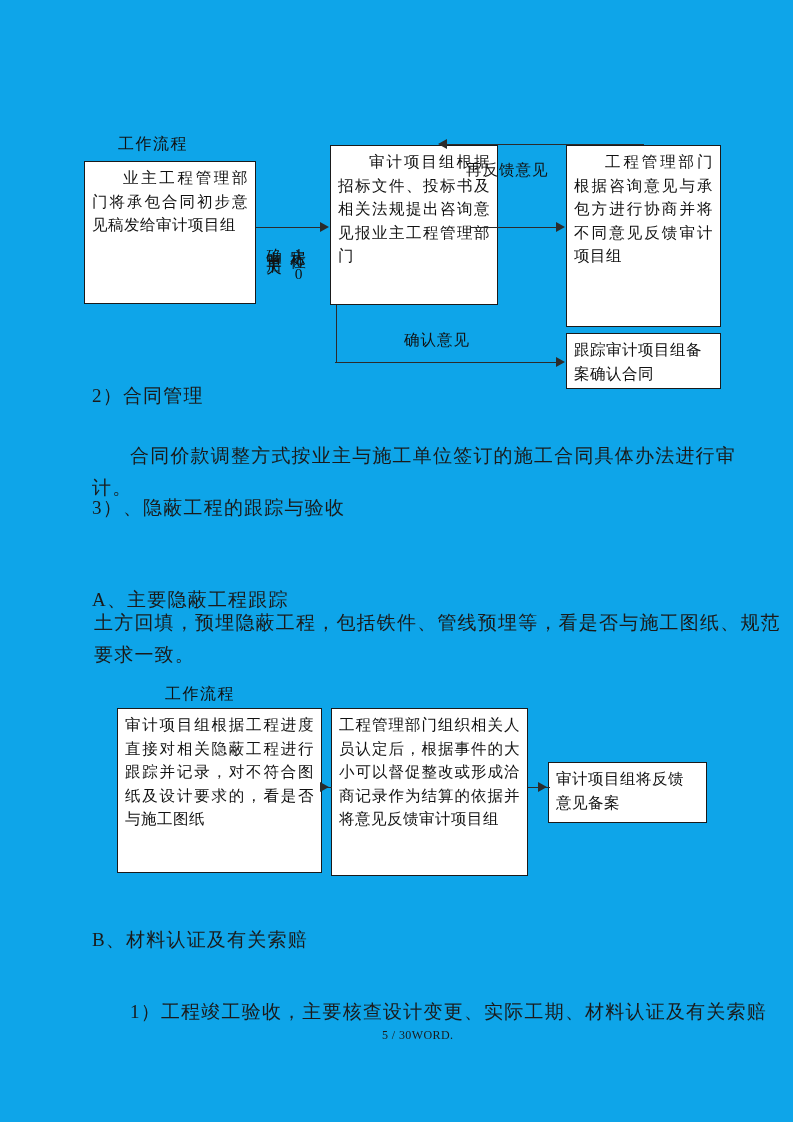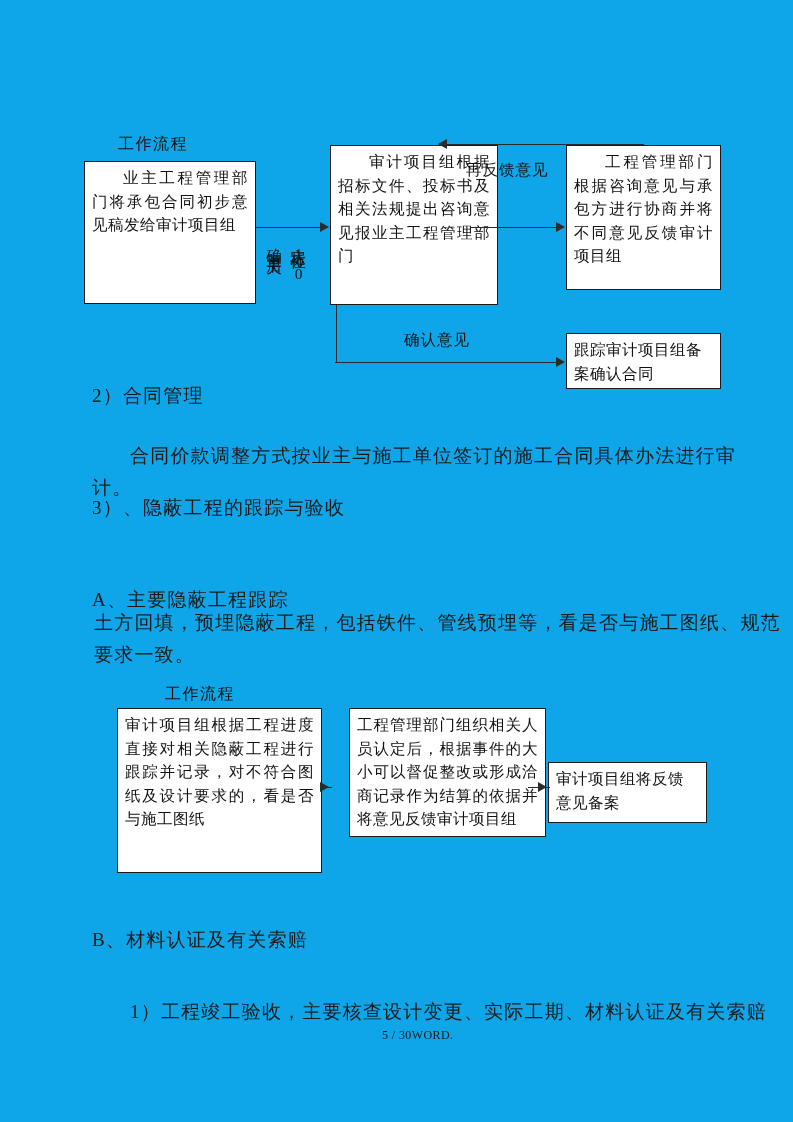--- a/index.html
+++ b/index.html
@@ -122,21 +122,21 @@
   <div class="fc-caption" style="left:118px; top:134px;">工作流程</div>
 
   <div class="fc-box justify indent" style="left:84px; top:161px; width:172px; height:143px;">
     <div class="inner">业主工程管理部门将承包合同初步意见稿发给审计项目组</div>
   </div>
 
   <div class="fc-box justify indent" style="left:330px; top:145px; width:168px; height:160px;">
     <div class="inner">审计项目组根据招标文件、投标书及相关法规提出咨询意见报业主工程管理部门</div>
   </div>
 
-  <div class="fc-box justify indent" style="left:566px; top:145px; width:155px; height:145px;">
+  <div class="fc-box justify indent" style="left:566px; top:145px; width:155px; height:182px;">
     <div class="inner">工程管理部门根据咨询意见与承包方进行协商并将不同意见反馈审计项目组</div>
   </div>
 
   <div class="fc-box" style="left:566px; top:333px; width:155px; height:56px;">
     <div class="inner">跟踪审计项目组备案确认合同</div>
   </div>
 
   <div class="hline" style="left:256px; top:227px; width:66px;"></div>
   <div class="arrow-r" style="left:320px; top:222px;"></div>
 
@@ -171,21 +171,21 @@
   <div class="para" style="left:94px; top:607px;">土方回填，预埋隐蔽工程，包括铁件、管线预埋等，看是否与施工图纸、规范</div>
 
   <div class="para" style="left:94px; top:639px;">要求一致。</div>
 
   <div class="fc-caption" style="left:165px; top:684px;">工作流程</div>
 
   <div class="fc-box justify" style="left:117px; top:708px; width:205px; height:165px;">
     <div class="inner">审计项目组根据工程进度直接对相关隐蔽工程进行跟踪并记录，对不符合图纸及设计要求的，看是否与施工图纸</div>
   </div>
 
-  <div class="fc-box justify" style="left:331px; top:708px; width:197px; height:129px;margin-left:18px;">
+  <div class="fc-box justify" style="left:331px; top:708px; width:197px; height:168px;">
     <div class="inner">工程管理部门组织相关人员认定后，根据事件的大小可以督促整改或形成洽商记录作为结算的依据并将意见反馈审计项目组</div>
   </div>
 
   <div class="fc-box" style="left:548px; top:762px; width:159px; height:61px;">
     <div class="inner">审计项目组将反馈意见备案</div>
   </div>
 
   <div class="hline" style="left:322px; top:787px; width:10px;"></div>
   <div class="arrow-r" style="left:320px; top:782px;"></div>
 

